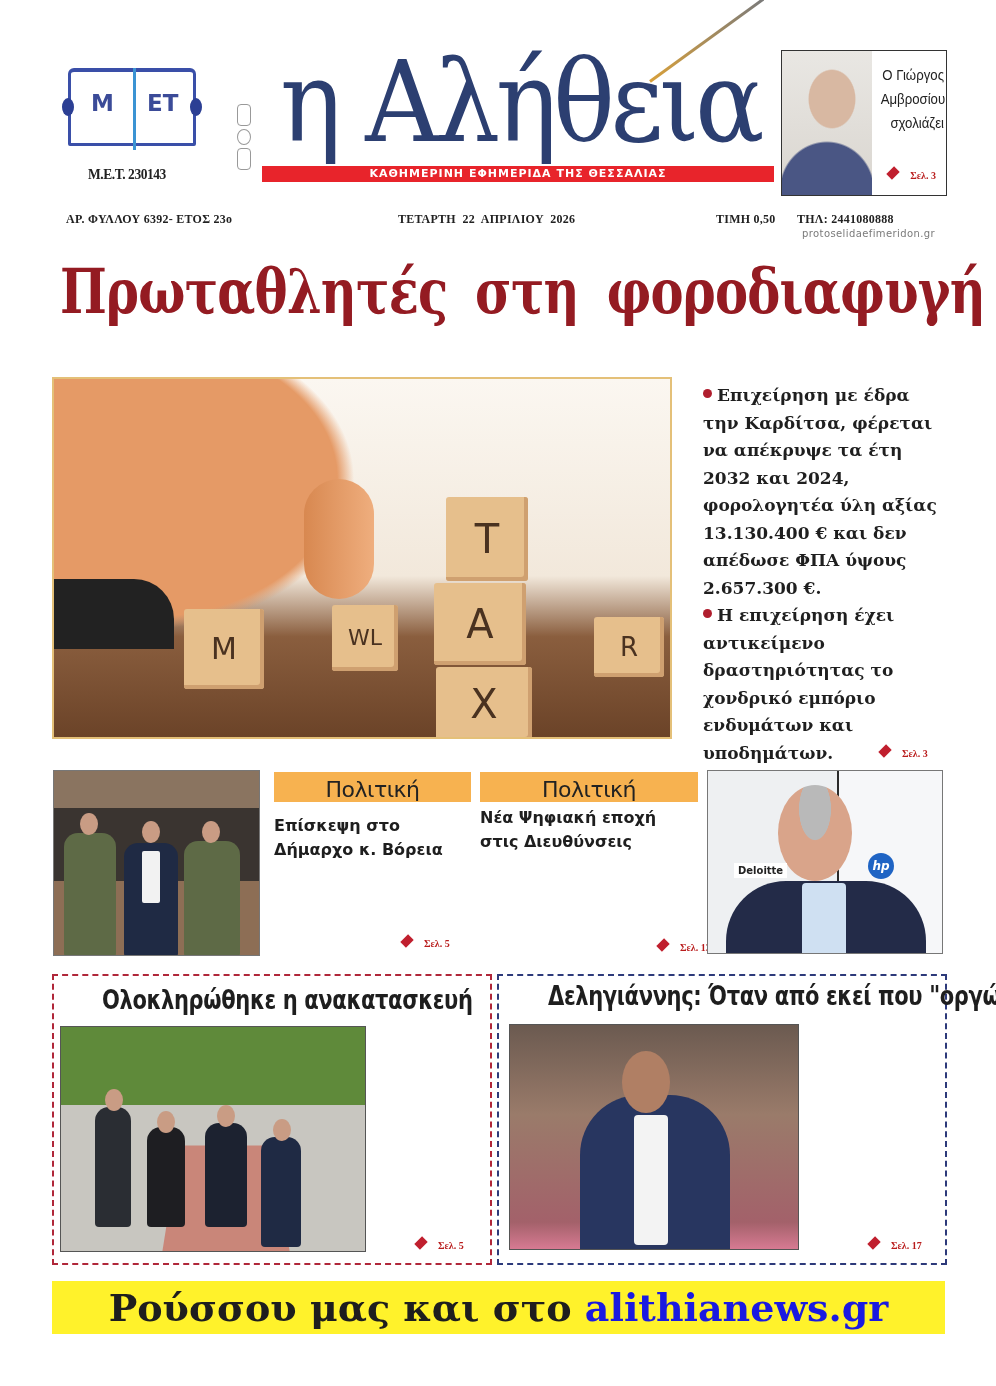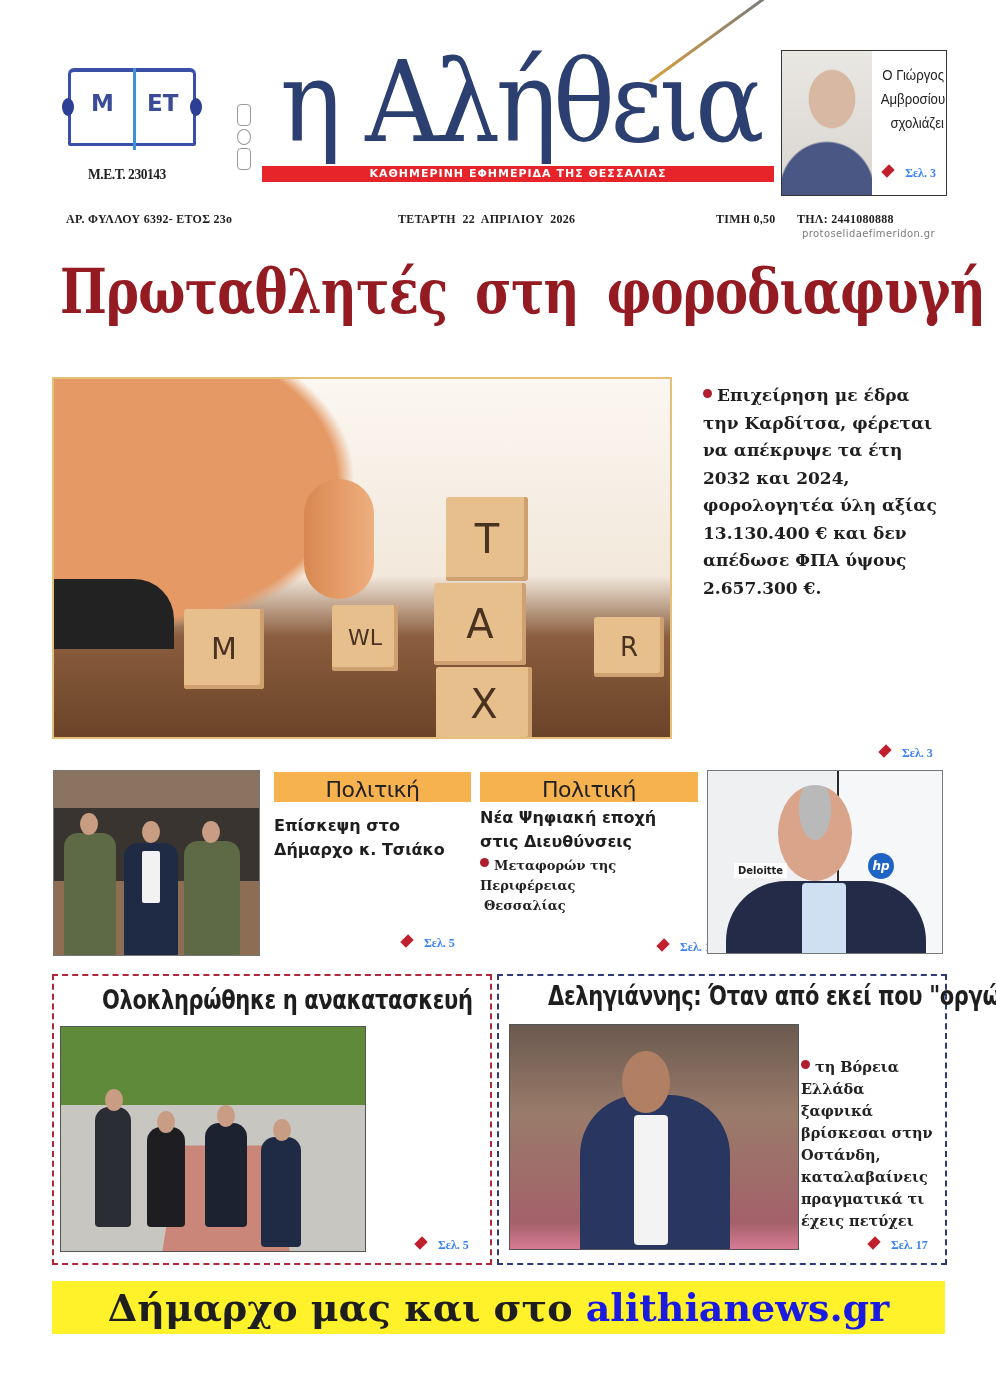--- a/index.html
+++ b/index.html
@@ -53,21 +53,21 @@
     background: linear-gradient(90deg,#d88850,#efae7e); }
   .sleeve { position: absolute; left: 0; top: 200px; width: 120px; height: 70px; background: #222; border-radius: 0 40px 0 0; }
   .block { position: absolute; background: #e6bf8c; color: #4a3220; font-family: "DejaVu Sans", sans-serif; font-size: 40px;
     text-align: center; border-radius: 3px; box-shadow: inset -4px -4px 0 #cfa070; }
 
   .lead-text { left: 703px; top: 382px; width: 248px; font-family: "DejaVu Serif", serif; font-weight: bold; font-size: 17px;
     line-height: 27.5px; color: #1f1f1f; }
   .lead-text p { margin: 0; }
   .bullet { display: inline-block; width: 9px; height: 9px; border-radius: 50%; background: #b01e2e; vertical-align: 3px; margin-right: 5px; }
   .diamond { display: inline-block; width: 10px; height: 10px; background: #c01f2e; transform: rotate(45deg) scale(0.8,1.1); margin-right: 12px; vertical-align: 1px; }
-  .page-ref { font-family: "Liberation Serif", serif; font-weight: bold; font-size: 12px; color: #3b82f6; white-space: nowrap; }
+  .page-ref { font-family: "Liberation Serif", serif; font-weight: bold; font-size: 10px; color: #b91c1c; white-space: nowrap; }
 
   
   .photo { overflow: hidden; border: 1px solid #777; }
   .military-photo { left: 53px; top: 770px; width: 207px; height: 186px;
     background: linear-gradient(180deg,#8a7460 0 20%,#3a3430 20% 60%,#8d6e55 60% 100%); }
   .person { position: absolute; border-radius: 14px 14px 4px 4px; }
   .head { position: absolute; width: 18px; height: 22px; border-radius: 50%; background: #c99c84; }
 
   .section-tab { height: 30px; background: #f7b250; color: #222; font-family: "DejaVu Sans", sans-serif; font-size: 22px; text-align: center; line-height: 36px; letter-spacing: -0.5px; }
   .story-col { font-family: "DejaVu Sans", sans-serif; }
@@ -142,47 +142,43 @@
   <div class="block" style="left:130px; top:230px; width:80px; height:80px; line-height:80px; font-size:30px">M</div>
   <div class="block" style="left:278px; top:226px; width:66px; height:66px; line-height:66px; font-size:22px">WL</div>
   <div class="block" style="left:392px; top:118px; width:82px; height:84px; line-height:84px">T</div>
   <div class="block" style="left:380px; top:204px; width:92px; height:82px; line-height:82px">A</div>
   <div class="block" style="left:382px; top:288px; width:96px; height:74px; line-height:74px">X</div>
   <div class="block" style="left:540px; top:238px; width:70px; height:60px; line-height:60px; font-size:26px">R</div>
 </div>
 
 <div class="abs lead-text">
   <p><span class="bullet"></span><span>Επιχείρηση με έδρα την Καρδίτσα, φέρεται να απέκρυψε τα έτη 2032 και 2024, φορολογητέα ύλη αξίας 13.130.400 € και δεν απέδωσε ΦΠΑ ύψους 2.657.300 €.</span></p>
+  <p><span class="bullet"></span><span>Η επιχείρηση έχει αντικείμενο δραστηριότητας το χονδρικό εμπόριο ενδυμάτων και υποδημάτων.</span></p>
 </div>
 <div class="abs page-ref" style="left:880px; top:746px"><span class="diamond"></span><span>Σελ. 3</span></div>
 
 <div class="abs photo military-photo">
   <div class="person" style="left:10px; top:62px; width:52px; height:124px; background:#5e6a46"></div>
   <div class="head" style="left:26px; top:42px"></div>
   <div class="person" style="left:70px; top:72px; width:54px; height:114px; background:#1f2a44"></div>
   <div class="person" style="left:88px; top:80px; width:18px; height:52px; background:#f2f2f2; border-radius:2px"></div>
   <div class="head" style="left:88px; top:50px"></div>
   <div class="person" style="left:130px; top:70px; width:56px; height:116px; background:#5e6a46"></div>
   <div class="head" style="left:148px; top:50px"></div>
 </div>
 
 <div class="abs story-col" style="left:274px; top:772px; width:197px">
   <div class="section-tab">Πολιτική</div>
-  <div class="story-title" style="margin-top:12px">Επίσκεψη στο Δήμαρχο κ. Τσιάκο</div>
+  <div class="story-title" style="margin-top:12px">Επίσκεψη στο Δήμαρχο κ. Βόρεια</div>
 </div>
 <div class="abs page-ref" style="left:402px; top:936px"><span class="diamond"></span><span>Σελ. 5</span></div>
 
 <div class="abs story-col" style="left:480px; top:772px; width:218px">
   <div class="section-tab">Πολιτική</div>
   <div class="story-title" style="margin-top:4px">Νέα Ψηφιακή εποχή στις Διευθύνσεις</div>
-  <div class="story-body" style="margin-top:2px">
-    <div><span class="bullet"></span><span>Μεταφορών της</span></div>
-    <div>Περιφέρειας</div>
-    <div style="padding-left:4px">Θεσσαλίας</div>
-  </div>
 </div>
 <div class="abs page-ref" style="left:658px; top:940px"><span class="diamond"></span><span>Σελ. 13</span></div>
 
 <div class="abs photo ceo-photo">
   <div class="person" style="left:18px; top:110px; width:200px; height:80px; background:#232b48; border-radius:60px 60px 0 0"></div>
   <div class="person" style="left:94px; top:112px; width:44px; height:74px; background:#cfe0f2; border-radius:4px"></div>
   <div class="head" style="left:70px; top:14px; width:74px; height:96px; background:radial-gradient(ellipse at 50% 25%,#b9b9b9 0 30%,#d9a48a 31%)"></div>
   <div style="position:absolute; left:26px; top:92px; font:bold 10px 'DejaVu Sans',sans-serif; color:#222; background:#fff; padding:2px 4px">Deloitte</div>
   <div style="position:absolute; left:160px; top:82px; width:26px; height:26px; border-radius:50%; background:#1f64c4; color:#fff; font:italic bold 12px 'DejaVu Sans',sans-serif; text-align:center; line-height:26px">hp</div>
 </div>
@@ -203,19 +199,18 @@
   <div class="page-ref" style="position:absolute; left:362px; top:262px"><span class="diamond"></span><span>Σελ. 5</span></div>
 </div>
 
 <div class="abs box-blue">
   <div class="box-title" style="top:4px">Δεληγιάννης: Όταν από εκεί που "οργώνεις"</div>
   <div class="coach-photo">
     <div class="person" style="left:70px; top:70px; width:150px; height:160px; background:#283660; border-radius:60px 60px 0 0"></div>
     <div class="person" style="left:124px; top:90px; width:34px; height:130px; background:#f3f3f3; border-radius:4px"></div>
     <div class="head" style="left:112px; top:26px; width:48px; height:62px; background:#b07f64"></div>
   </div>
-  <div class="side-text" style="left:302px; top:80px; width:140px"><span class="bullet"></span><span>τη Βόρεια Ελλάδα ξαφνικά βρίσκεσαι στην Οστάνδη, καταλαβαίνεις πραγματικά τι έχεις πετύχει</span></div>
   <div class="page-ref" style="position:absolute; left:370px; top:262px"><span class="diamond"></span><span>Σελ. 17</span></div>
 </div>
 
 <div class="abs banner">
-  <span style="white-space:pre">Δήμαρχο μας και στο </span><span class="link">alithianews.gr</span>
+  <span style="white-space:pre">Ρούσσου μας και στο </span><span class="link">alithianews.gr</span>
 </div>
 
 </body></html>

